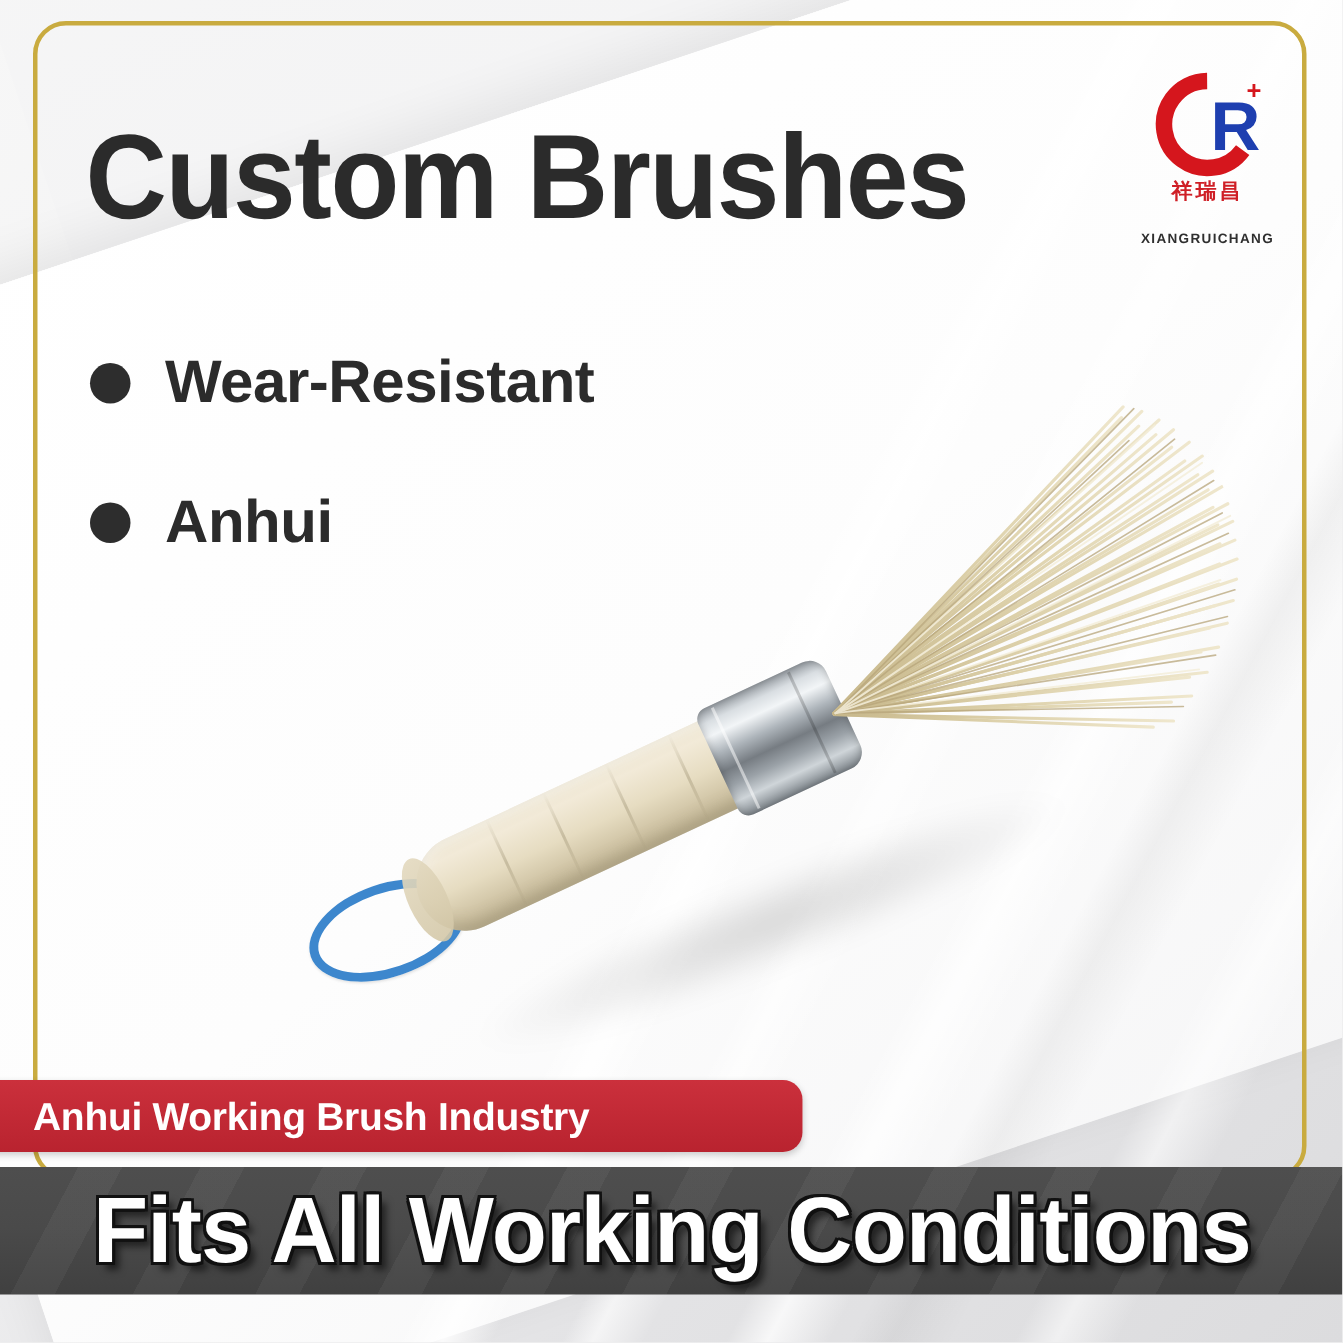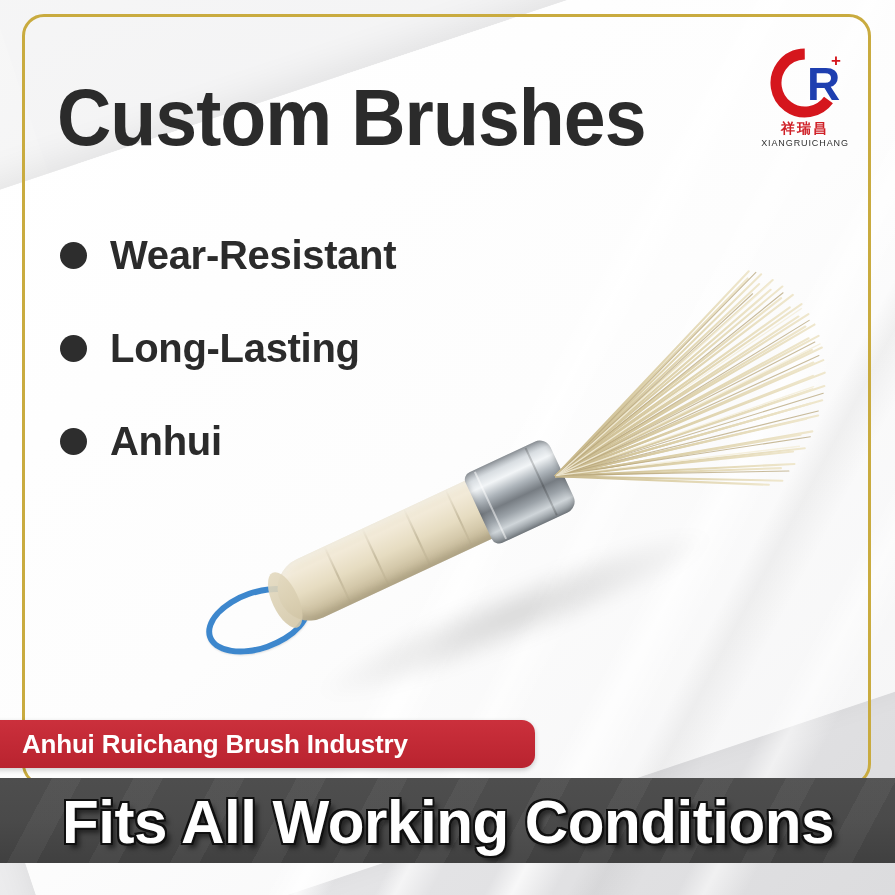--- a/index.html
+++ b/index.html
@@ -94,22 +94,22 @@
     text-align:center;
   }
   .logo-mark{position:relative;width:114px;height:72px;}
   .logo-mark svg{display:block;margin:0 auto;}
   .logo-cn{
     font-size:14px;font-weight:bold;color:#cf1f26;
     letter-spacing:2px;line-height:1;margin-top:1px;
     font-family:"DejaVu Sans","Liberation Sans",sans-serif;
   }
   .logo-py{
-    font-size:9px;font-weight:normal;color:#2f2f2f;
-    letter-spacing:.9px;margin-top:3px;
+    font-size:9px;font-weight:bold;color:#2f2f2f;
+    letter-spacing:.9px;margin-top:19px;
     font-family:"Liberation Sans",sans-serif;
   }
 
   
   .features{position:absolute;left:60px;top:226px;}
   .feat{display:flex;align-items:center;height:58px;margin-bottom:35px;}
   .feat-dot{
     width:27px;height:27px;border-radius:50%;
     background:#2d2d2d;flex:0 0 auto;
   }
@@ -258,24 +258,20 @@
       </svg>
     </div>
     <div class="logo-cn">祥瑞昌</div>
     <div class="logo-py">XIANGRUICHANG</div>
   </div>
 
   <div class="features">
     <div class="feat">
       <span class="feat-dot"></span>
       <span class="feat-label">Wear-Resistant</span>
-    </div>
-    <div class="feat">
-      <span class="feat-dot"></span>
-      <span class="feat-label">Long-Lasting</span>
     </div>
     <div class="feat">
       <span class="feat-dot"></span>
       <span class="feat-label">Anhui</span>
     </div>
   </div>
 
   <div class="product">
     <div class="prod-shadow"></div>
     <div class="brush">
@@ -361,21 +357,21 @@
             <line x1="2" y1="108" x2="272" y2="136"></line>
             <line x1="2" y1="108" x2="234" y2="184"></line>
           </g>
         </svg>
       </div>
 
     </div>
   </div>
 
   <div class="red-banner">
-    <span class="red-banner-label">Anhui Ruichang Brush Industry</span>
+    <span class="red-banner-label">Anhui Working Brush Industry</span>
   </div>
 
   <div class="bottom-bar">
     <div class="bottom-bar-stripes"></div>
     <div class="bottom-bar-label">Fits All Working Conditions</div>
   </div>
 
 </div>
 
 </body></html>

